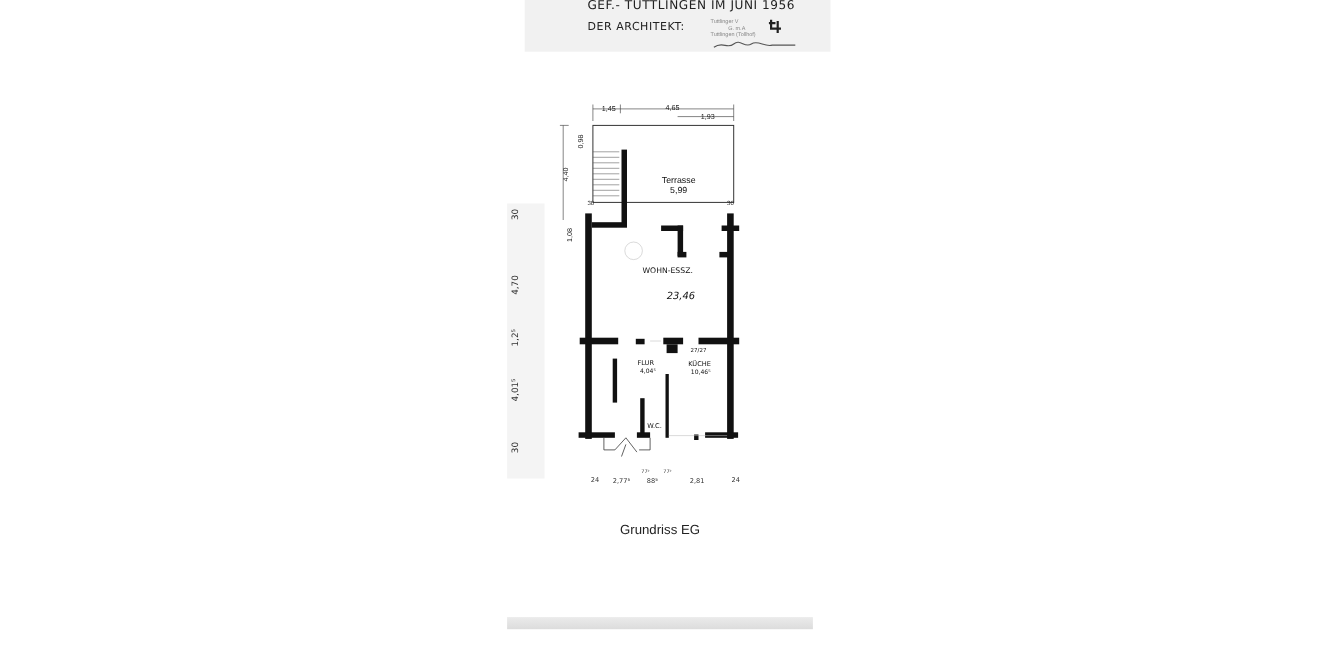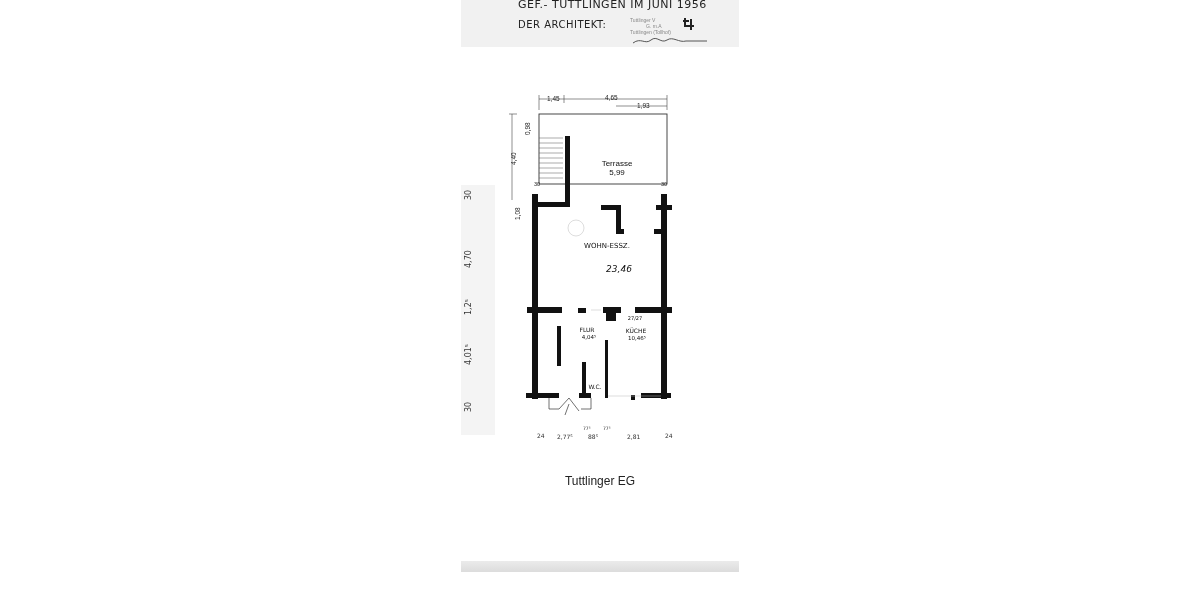--- a/index.html
+++ b/index.html
@@ -1,18 +1,18 @@
 <!DOCTYPE html>
 <html><head>
 <meta charset="utf-8">
 <style>
   html,body{margin:0;padding:0;background:#ffffff;}
   body{width:1200px;height:600px;position:relative;overflow:hidden;font-family:"Liberation Sans",sans-serif;}
   .page{position:absolute;left:461px;top:0;width:278px;height:572px;background:#ffffff;}
-  .scan-header{position:absolute;left:0;top:0;width:278px;height:47px;background:#f1f1f1;}
+  .scan-header{position:absolute;left:16px;top:0;width:278px;height:47px;background:#f1f1f1;}
   .hw{position:absolute;font-family:"DejaVu Sans",sans-serif;color:#222;letter-spacing:0.5px;}
   .stamp{position:absolute;font-size:5px;color:#888;line-height:6px;}
   .plan{position:absolute;left:0;top:0;width:278px;height:450px;}
   .caption{position:absolute;left:0;width:278px;top:474px;text-align:center;font-size:12px;color:#222;font-family:"Liberation Sans",sans-serif;}
   .scrollbar{position:absolute;left:461px;top:561px;width:278px;height:11px;background:linear-gradient(#ebebeb,#dcdcdc);}
 </style>
 </head>
 <body>
 
 <div class="page">
@@ -130,16 +130,16 @@
       <text x="76" y="438">24</text>
       <text x="96" y="439">2,77⁵</text>
       <text x="122" y="430" font-size="4.5">77⁵</text>
       <text x="127" y="439">88⁵</text>
       <text x="142" y="430" font-size="4.5">77⁵</text>
       <text x="166" y="439">2,81</text>
       <text x="204" y="438">24</text>
     </g>
   </svg>
 
-  <div class="caption">Tuttlinger  EG</div>
+  <div class="caption">Grundriss  EG</div>
 </div>
 
 <div class="scrollbar"></div>
 
 </body></html>

